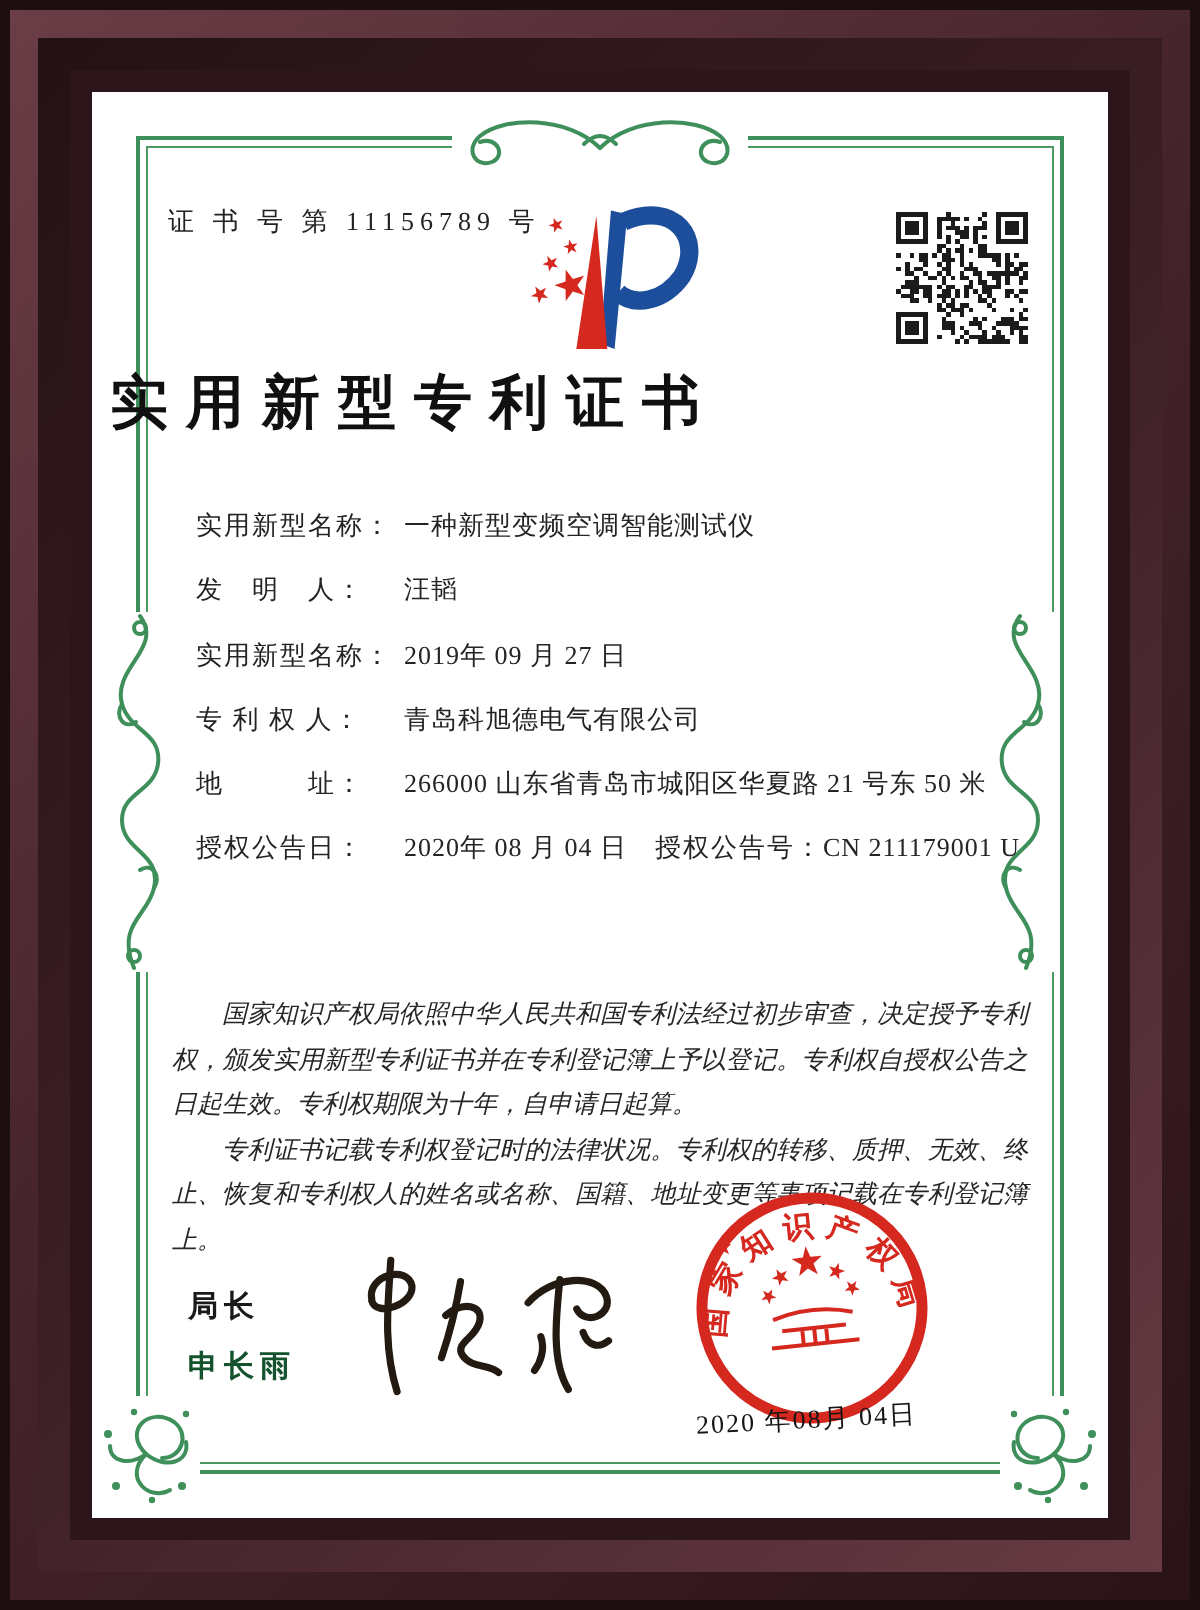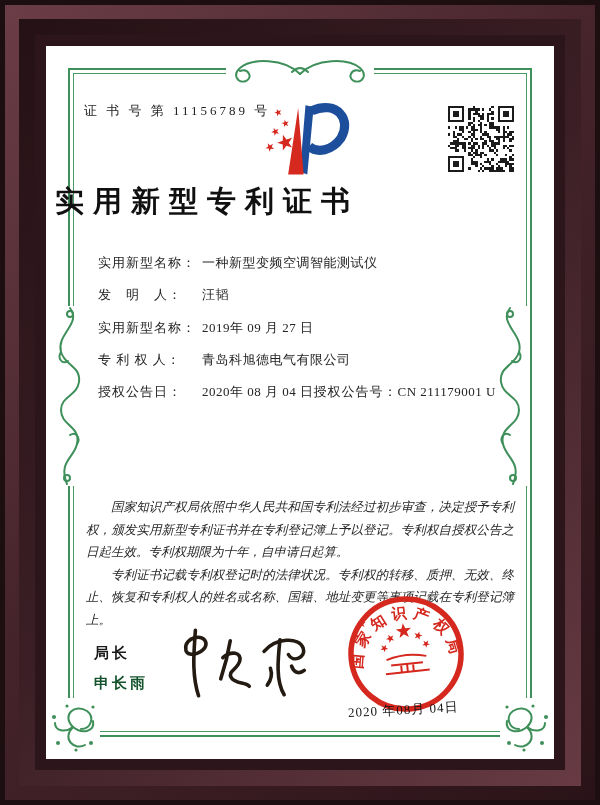--- a/index.html
+++ b/index.html
@@ -39,21 +39,21 @@
   .qr rect.w { fill:#fff; }
 
   .title { position:absolute; left:0; top:136px; width:100%; text-align:left;
            font-size:29px; font-weight:700; letter-spacing:9px; text-indent:9px; color:#101010; }
 
   
   .fields { position:absolute; left:52px; top:208px; width:412px; font-size:13px; color:#242424; }
   .field-row { height:32.3px; white-space:nowrap; }
   .field-label { display:inline-block; min-width:104px; letter-spacing:1px; font-weight:500; }
   .field-value { letter-spacing:0.5px; font-weight:500; }
-  .field-value.gap { margin-right:0; }
+  .field-value.gap { margin-right:14px; }
 
   
   .body-text { position:absolute; left:40px; top:430px; width:428px;
                font-size:12.5px; line-height:22.5px; text-align:justify;
                font-style:italic; color:#262626;margin-top:20px; }
   .body-text p { text-indent:2em; }
 
   
   .director-title { position:absolute; left:48px; top:598px; font-size:15px; letter-spacing:3px;
                     font-family:"Liberation Sans","DejaVu Sans",sans-serif; font-weight:600; color:#1a1a1a; }
@@ -461,20 +461,23 @@
         <div class="field-row">
           <span class="field-label">发　明　人：</span><span class="field-value">汪韬</span>
         </div>
         <div class="field-row">
           <span class="field-label">实用新型名称：</span><span class="field-value">2019年 09 月 27 日</span>
         </div>
         <div class="field-row">
           <span class="field-label">专 利 权 人：</span><span class="field-value">青岛科旭德电气有限公司</span>
         </div>
         <div class="field-row">
+          <span class="field-label">地　　　址：</span><span class="field-value">266000 山东省青岛市城阳区华夏路 21 号东 50 米</span>
+        </div>
+        <div class="field-row">
           <span class="field-label">授权公告日：</span><span class="field-value gap">2020年 08 月 04 日</span><span class="field-label" style="min-width:0">授权公告号：</span><span class="field-value">CN 211179001 U</span>
         </div>
       </div>
 
       <div class="body-text">
         <p>国家知识产权局依照中华人民共和国专利法经过初步审查，决定授予专利权，颁发实用新型专利证书并在专利登记簿上予以登记。专利权自授权公告之日起生效。专利权期限为十年，自申请日起算。</p>
         <p>专利证书记载专利权登记时的法律状况。专利权的转移、质押、无效、终止、恢复和专利权人的姓名或名称、国籍、地址变更等事项记载在专利登记簿上。</p>
       </div>
 
       <div class="director-title">局长</div>

